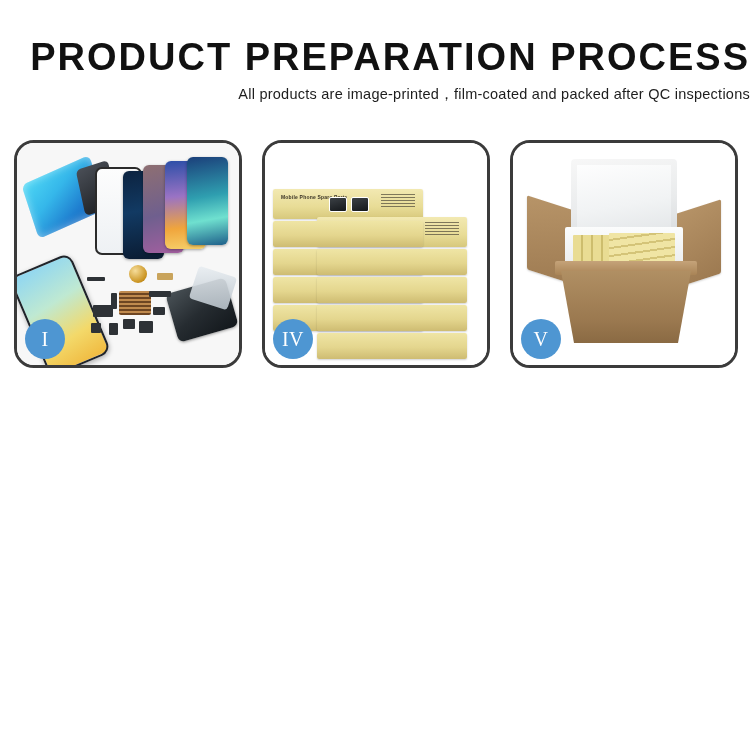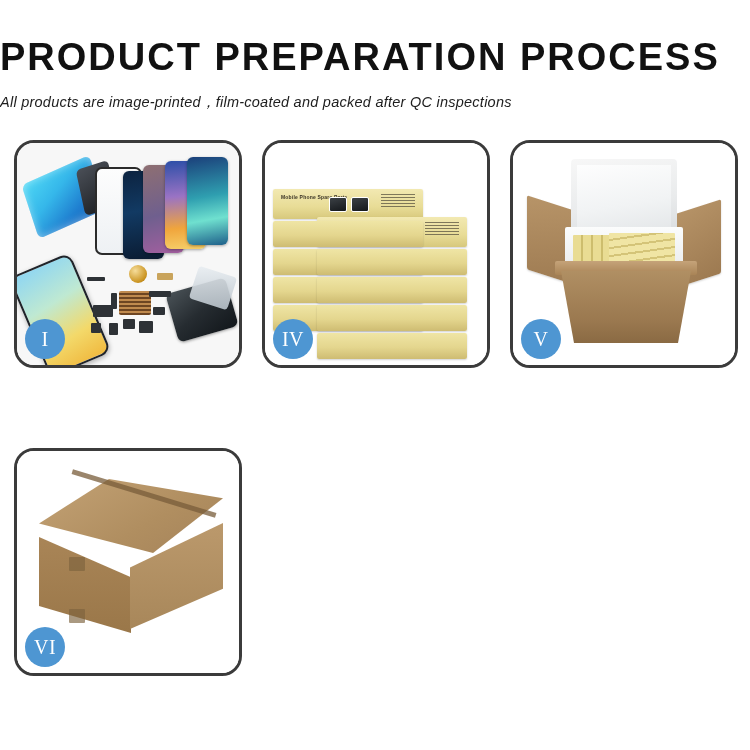--- a/index.html
+++ b/index.html
@@ -12,38 +12,37 @@
     height: 750px;
     font-family: "Liberation Sans", sans-serif;
     color: #1a1a1a;
     overflow: hidden;
     position: relative;
   }
 
   
   .header {
     padding-top: 38px;
-    text-align: left;
+    text-align: right;
   }
   .title {
     font-size: 38px;
     font-weight: 700;
     letter-spacing: 2.0px;
     line-height: 1.0;
     color: #111111;
     white-space: nowrap;
   }
   .subtitle {
-    margin-top: 17px;
+    margin-top: 9px;
     font-size: 14.5px;
     font-weight: 400;
     letter-spacing: 0.25px;
     color: #1d1d1d;
     white-space: nowrap;
-    font-style: italic;
   }
 
   
   .grid {
     position: absolute;
     left: 14px;
     top: 140px;
     width: 722px;
     display: grid;
     grid-template-columns: repeat(3, 228px);
@@ -483,25 +482,14 @@
       <div class="foam-open-lid"></div>
       <div class="foam-box"></div>
       <div class="ybars"></div>
       <div class="ybars2"></div>
       <div class="carton-rim"></div>
       <div class="carton-front"></div>
     </div>
     <div class="badge">V</div>
   </div>
 
-  <div class="panel">
-    <div class="stage p6">
-      <div class="box-top"></div>
-      <div class="box-left"></div>
-      <div class="box-right"></div>
-      <div class="box-seam"></div>
-      <div class="box-tab1"></div>
-      <div class="box-tab2"></div>
-    </div>
-    <div class="badge">VI</div>
-  </div>
 
 </div>
 
 </body></html>

